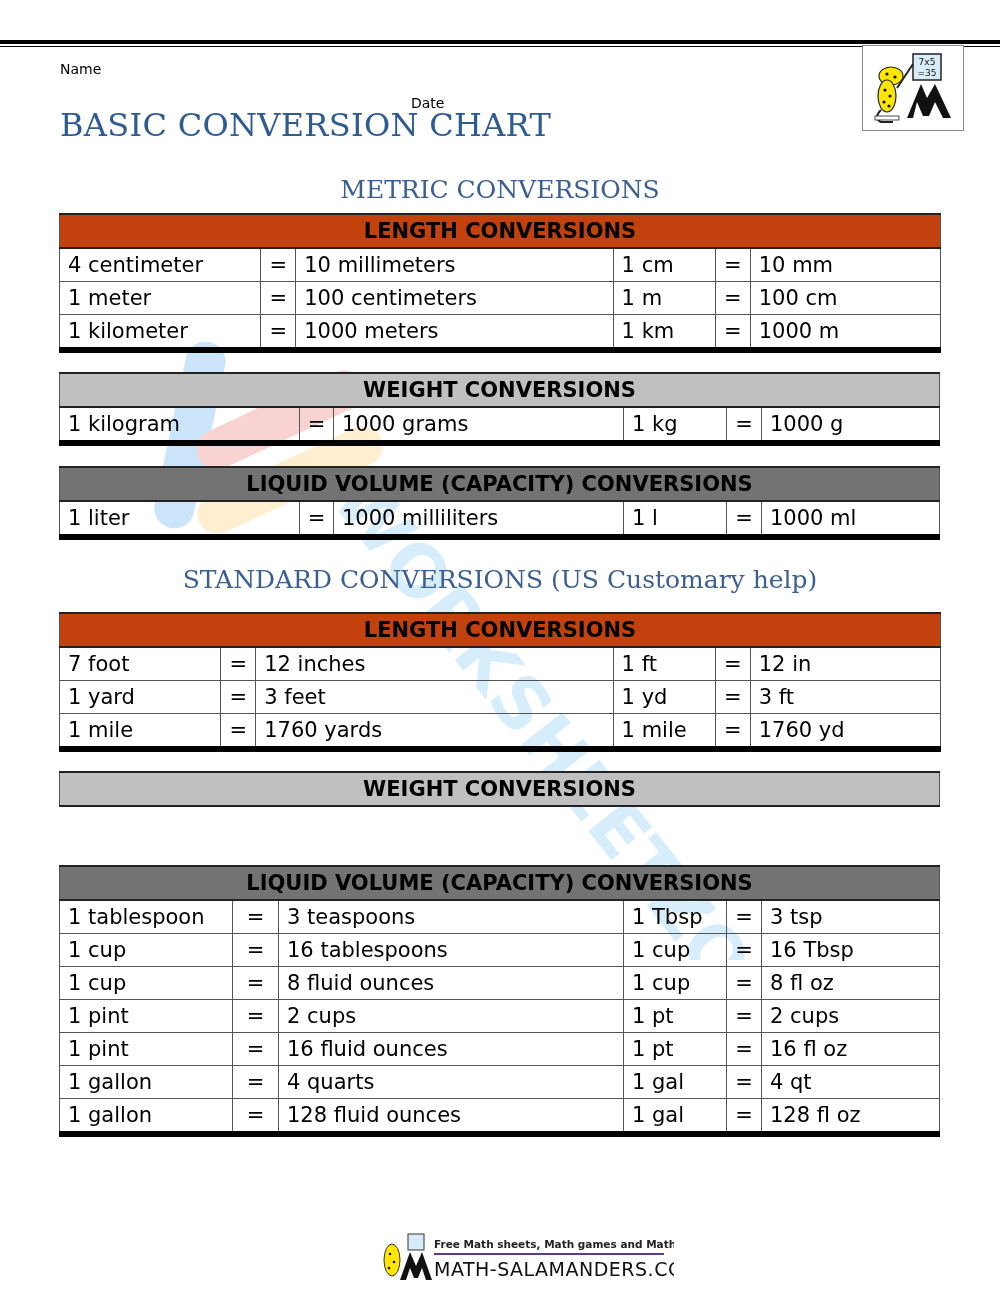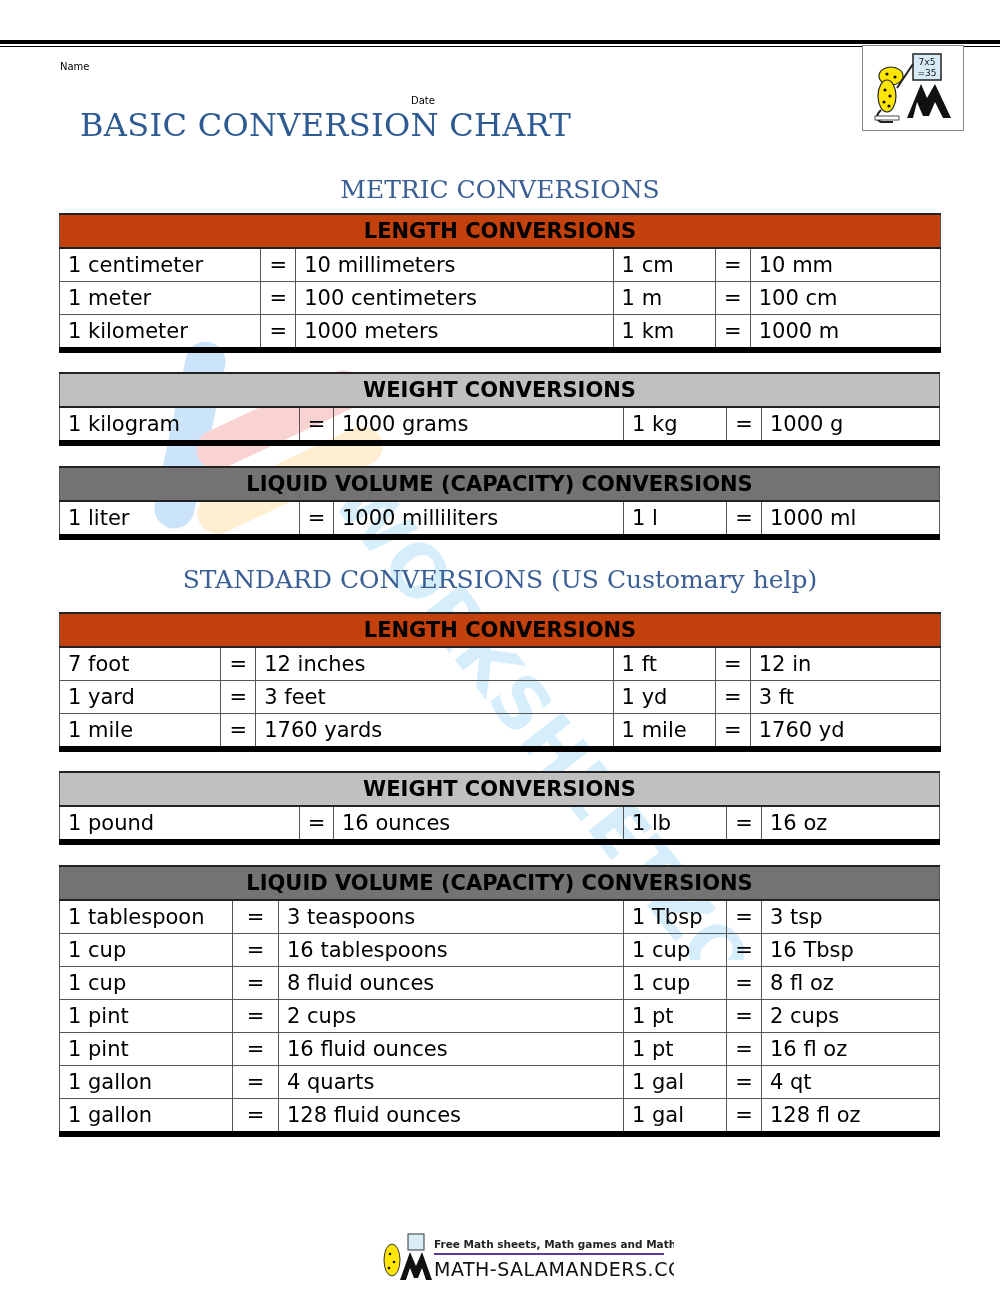--- a/index.html
+++ b/index.html
@@ -1,20 +1,20 @@
 <!DOCTYPE html>
 <html><head>
 <meta charset="utf-8">
 <style>
   html, body { margin:0; padding:0; background:#ffffff; }
   body { width:1000px; height:1294px; position:relative; overflow:hidden; font-family:"Liberation Sans", sans-serif; color:#000; }
   .topline1 { position:absolute; left:0; top:40px; width:1000px; height:4px; background:#000; }
   .topline2 { position:absolute; left:0; top:46px; width:1000px; height:1px; background:#000; }
-  .lbl { position:absolute; font-family:"DejaVu Sans", sans-serif; font-size:10px; color:#000; }
-  .title { position:absolute; left:60px; top:106px; font-family:"DejaVu Serif", serif; font-size:32px; color:#2f5b93; letter-spacing:0.3px; white-space:nowrap;margin-left:20px; }
+  .lbl { position:absolute; font-family:"DejaVu Sans", sans-serif; font-size:14px; color:#000; }
+  .title { position:absolute; left:60px; top:106px; font-family:"DejaVu Serif", serif; font-size:32px; color:#2f5b93; letter-spacing:0.3px; white-space:nowrap; }
   .section-title { position:absolute; left:0; width:1000px; text-align:center; font-family:"DejaVu Serif", serif; font-size:25px; color:#3a5f95; white-space:nowrap; }
   .logo { position:absolute; left:862px; top:45px; width:100px; height:84px; border:1px solid #888; background:#fff; }
   table.conv { position:absolute; border-collapse:collapse; font-family:"DejaVu Sans", sans-serif; font-size:21px; table-layout:fixed; }
   table.conv td, table.conv th { border:1px solid #555; height:32px; padding:0 0 0 8px; white-space:nowrap; overflow:hidden; }
   table.conv th { font-weight:bold; text-align:center; padding:0; font-size:21px; border-top:2px solid #222; border-bottom:2px solid #222; }
   table.conv td.eq { text-align:center; padding:0; }
   table.conv tr:last-child td { border-bottom:6px solid #000000; }
   .hdr-yellow { background:#c2410c; }
   .hdr-gray { background:#c0c0c0; }
   .hdr-pink { background:#737373; }
@@ -70,21 +70,21 @@
       <col style="width:317px">
       <col style="width:102px">
       <col style="width:35px">
       <col style="width:190px">
     </colgroup>
   <tbody>
       <tr>
         <th colspan="6" class="hdr-yellow">LENGTH CONVERSIONS</th>
       </tr>
   <tr>
-    <td>1 centimeter</td>
+    <td>4 centimeter</td>
     <td class="eq">=</td>
     <td>10 millimeters</td>
     <td>1 cm</td>
     <td class="eq">=</td>
     <td>10 mm</td>
   </tr>
   <tr>
     <td>1 meter</td>
     <td class="eq">=</td>
     <td>100 centimeters</td>
@@ -199,28 +199,20 @@
       <col style="width:34px">
       <col style="width:290px">
       <col style="width:103px">
       <col style="width:35px">
       <col style="width:178px">
     </colgroup>
   <tbody>
       <tr>
         <th colspan="6" class="hdr-gray">WEIGHT CONVERSIONS</th>
       </tr>
-  <tr>
-    <td>1 pound</td>
-    <td class="eq">=</td>
-    <td>16 ounces</td>
-    <td>1 lb</td>
-    <td class="eq">=</td>
-    <td>16 oz</td>
-  </tr>
 </tbody>
   </table>
 
 <table class="conv" style="left:59px;top:865px;width:880px;">
   <colgroup>
       <col style="width:173px">
       <col style="width:46px">
       <col style="width:345px">
       <col style="width:103px">
       <col style="width:35px">

